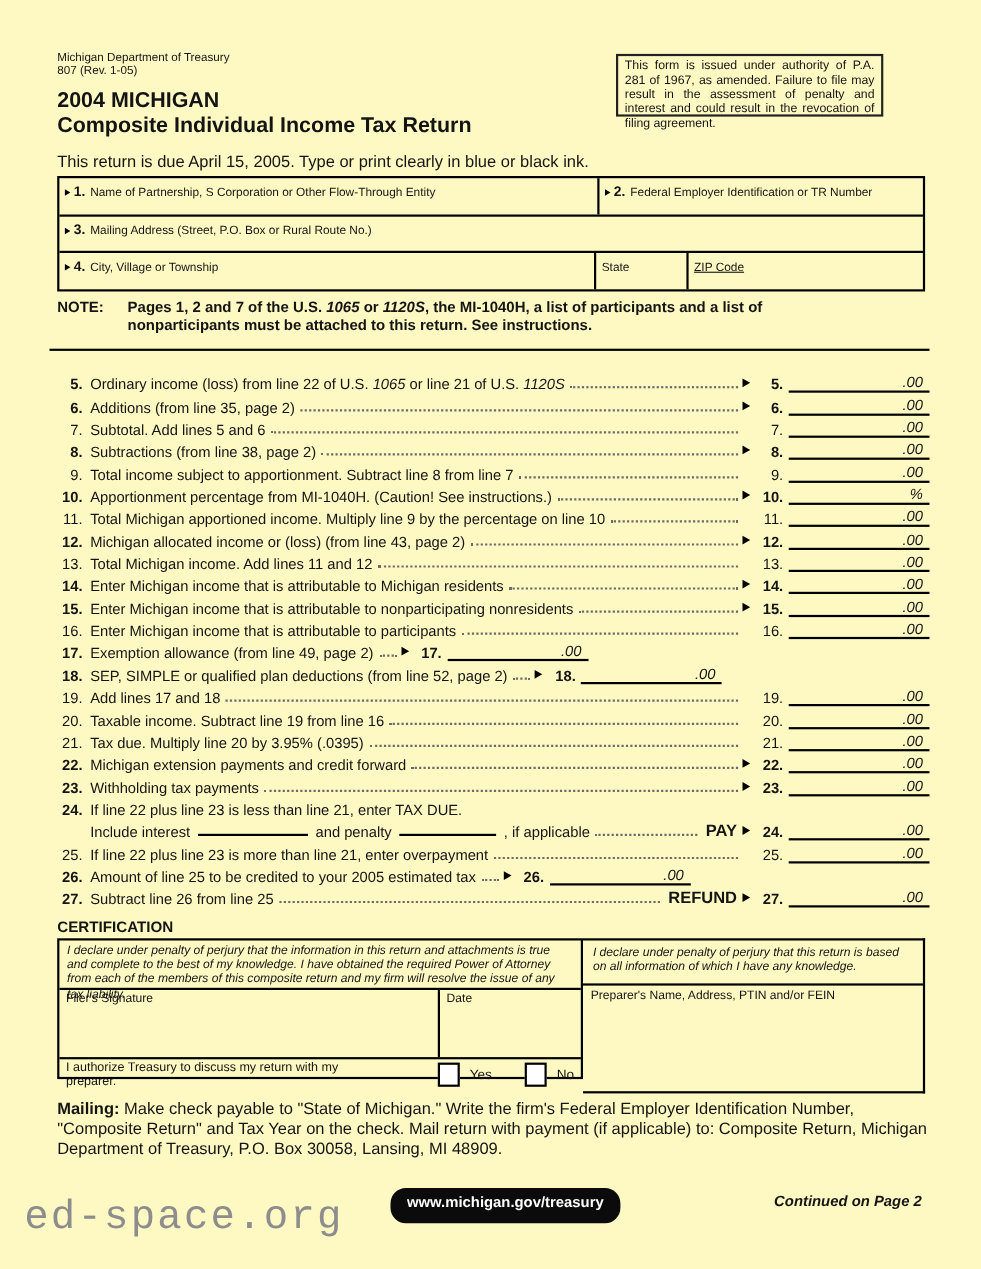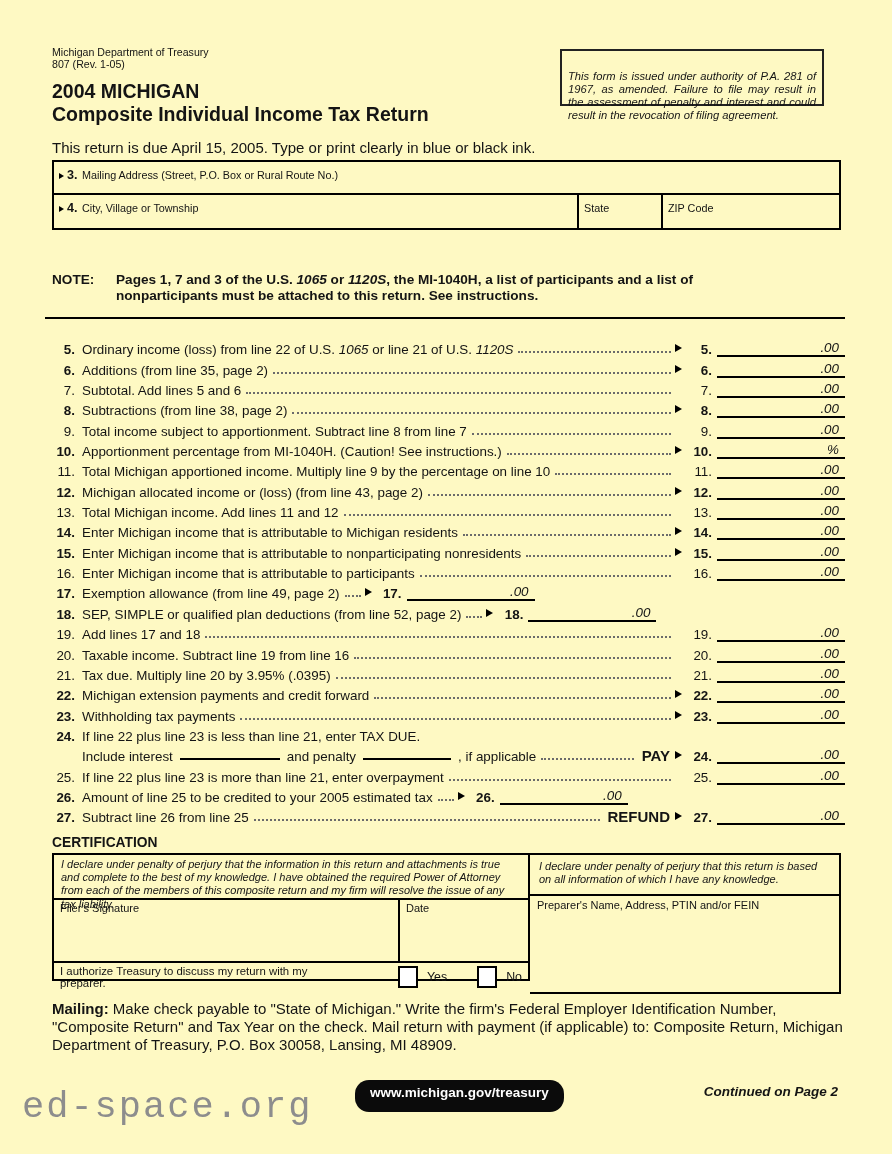--- a/index.html
+++ b/index.html
@@ -9,33 +9,33 @@
     background:#fef9c3; color:#141414;
     font-family:"Liberation Sans", sans-serif;
     overflow:hidden;
   }
   .b { font-weight:bold; }
   .i { font-style:italic; }
 
   
   .dept { position:absolute; left:52px; top:47px; font-size:10.6px; line-height:11.8px; }
   .title { position:absolute; left:52px; top:80px; font-size:19.5px; font-weight:bold; line-height:23px; }
-  .authority { position:absolute; left:560px; top:49px; width:264px; height:57px;
-    border:2px solid #222; padding:19px 6px 0 6px; font-size:11.2px; line-height:12.9px; text-align:justify;font-style:italic; }
+  .authority { position:absolute; left:560px; top:49px; width:243px; height:57px;
+    border:2px solid #222; padding:3px 6px 0 6px; font-size:11.2px; line-height:12.9px; text-align:justify; }
   .due { position:absolute; left:52px; top:139px; font-size:15px; }
 
   
   .ent { position:absolute; left:52px; top:160px; width:789px; border:2px solid #000; }
   .ent-row { display:flex; }
   .ent-row + .ent-row { border-top:2px solid #000; }
   .ec { padding:3px 5px; }
   .rr { border-right:2px solid #000; }
   .h37 { height:33px; } .h34 { height:31px; }
   .ec-name { flex:1; } .ec-fein { width:294px; } .ec-full { flex:1; }
-  .ec-city { flex:1; } .ec-state { width:84px; } .ec-zip { width:176px; }
+  .ec-city { flex:1; } .ec-state { width:84px; } .ec-zip { width:213px;text-decoration:underline; }
   .fp { display:inline-block; width:0; height:0; border-left:5px solid #000;
         border-top:3.5px solid transparent; border-bottom:3.5px solid transparent; margin-right:3px; }
   .fnum2 { font-size:12.6px; font-weight:bold; }
   .flabel { font-size:10.8px; }
 
   
   .note { position:absolute; left:52px; top:272px; width:793px; display:flex; font-weight:bold; font-size:13.6px; line-height:16px; }
   .note-prefix { width:64px; flex:none; }
   .rule { position:absolute; left:45px; top:317px; width:800px; border-top:2px solid #000; }
 
@@ -93,20 +93,30 @@
   </div>
   <div class="title">
     <div>2004 MICHIGAN</div>
     <div>Composite Individual Income Tax Return</div>
   </div>
   <div class="authority">This form is issued under authority of P.A. 281 of 1967, as amended. Failure to file may result in the assessment of penalty and interest and could result in the revocation of filing agreement.</div>
   <div class="due">This return is due April 15, 2005. Type or print clearly in blue or black ink.</div>
 
   <div class="ent">
     <div class="ent-row">
+      <div class="ec ec-name rr h37">
+        <span class="fp"></span><span class="fnum2">1.</span>
+        <span class="flabel">Name of Partnership, S Corporation or Other Flow-Through Entity</span>
+      </div>
+      <div class="ec ec-fein h37">
+        <span class="fp"></span><span class="fnum2">2.</span>
+        <span class="flabel">Federal Employer Identification or TR Number</span>
+      </div>
+    </div>
+    <div class="ent-row">
       <div class="ec ec-full h34">
         <span class="fp"></span><span class="fnum2">3.</span>
         <span class="flabel">Mailing Address (Street, P.O. Box or Rural Route No.)</span>
       </div>
     </div>
     <div class="ent-row">
       <div class="ec ec-city rr h37">
         <span class="fp"></span><span class="fnum2">4.</span>
         <span class="flabel">City, Village or Township</span>
       </div>
@@ -115,21 +125,21 @@
       </div>
       <div class="ec ec-zip h37">
         <span class="flabel">ZIP Code</span>
       </div>
     </div>
   </div>
 
   <div class="note">
     <span class="note-prefix">NOTE:</span>
     <span>
-      <span>Pages 1, 7 and 3 of the U.S. </span><span class="i">1065</span><span> or </span><span class="i">1120S</span><span>, the MI-1040H, a list of participants and a list of</span><br>
+      <span>Pages 1, 2 and 7 of the U.S. </span><span class="i">1065</span><span> or </span><span class="i">1120S</span><span>, the MI-1040H, a list of participants and a list of</span><br>
       <span>nonparticipants must be attached to this return.  See instructions.</span>
     </span>
   </div>
   <div class="rule"></div>
 
   <div class="lines">
 
     <div class="tl">
       <span class="n b">5.</span>
       <span class="lbl"><span>Ordinary income (loss) from line 22 of U.S. </span><span class="i">1065</span><span> or line 21 of U.S. </span><span class="i">1120S</span></span>

